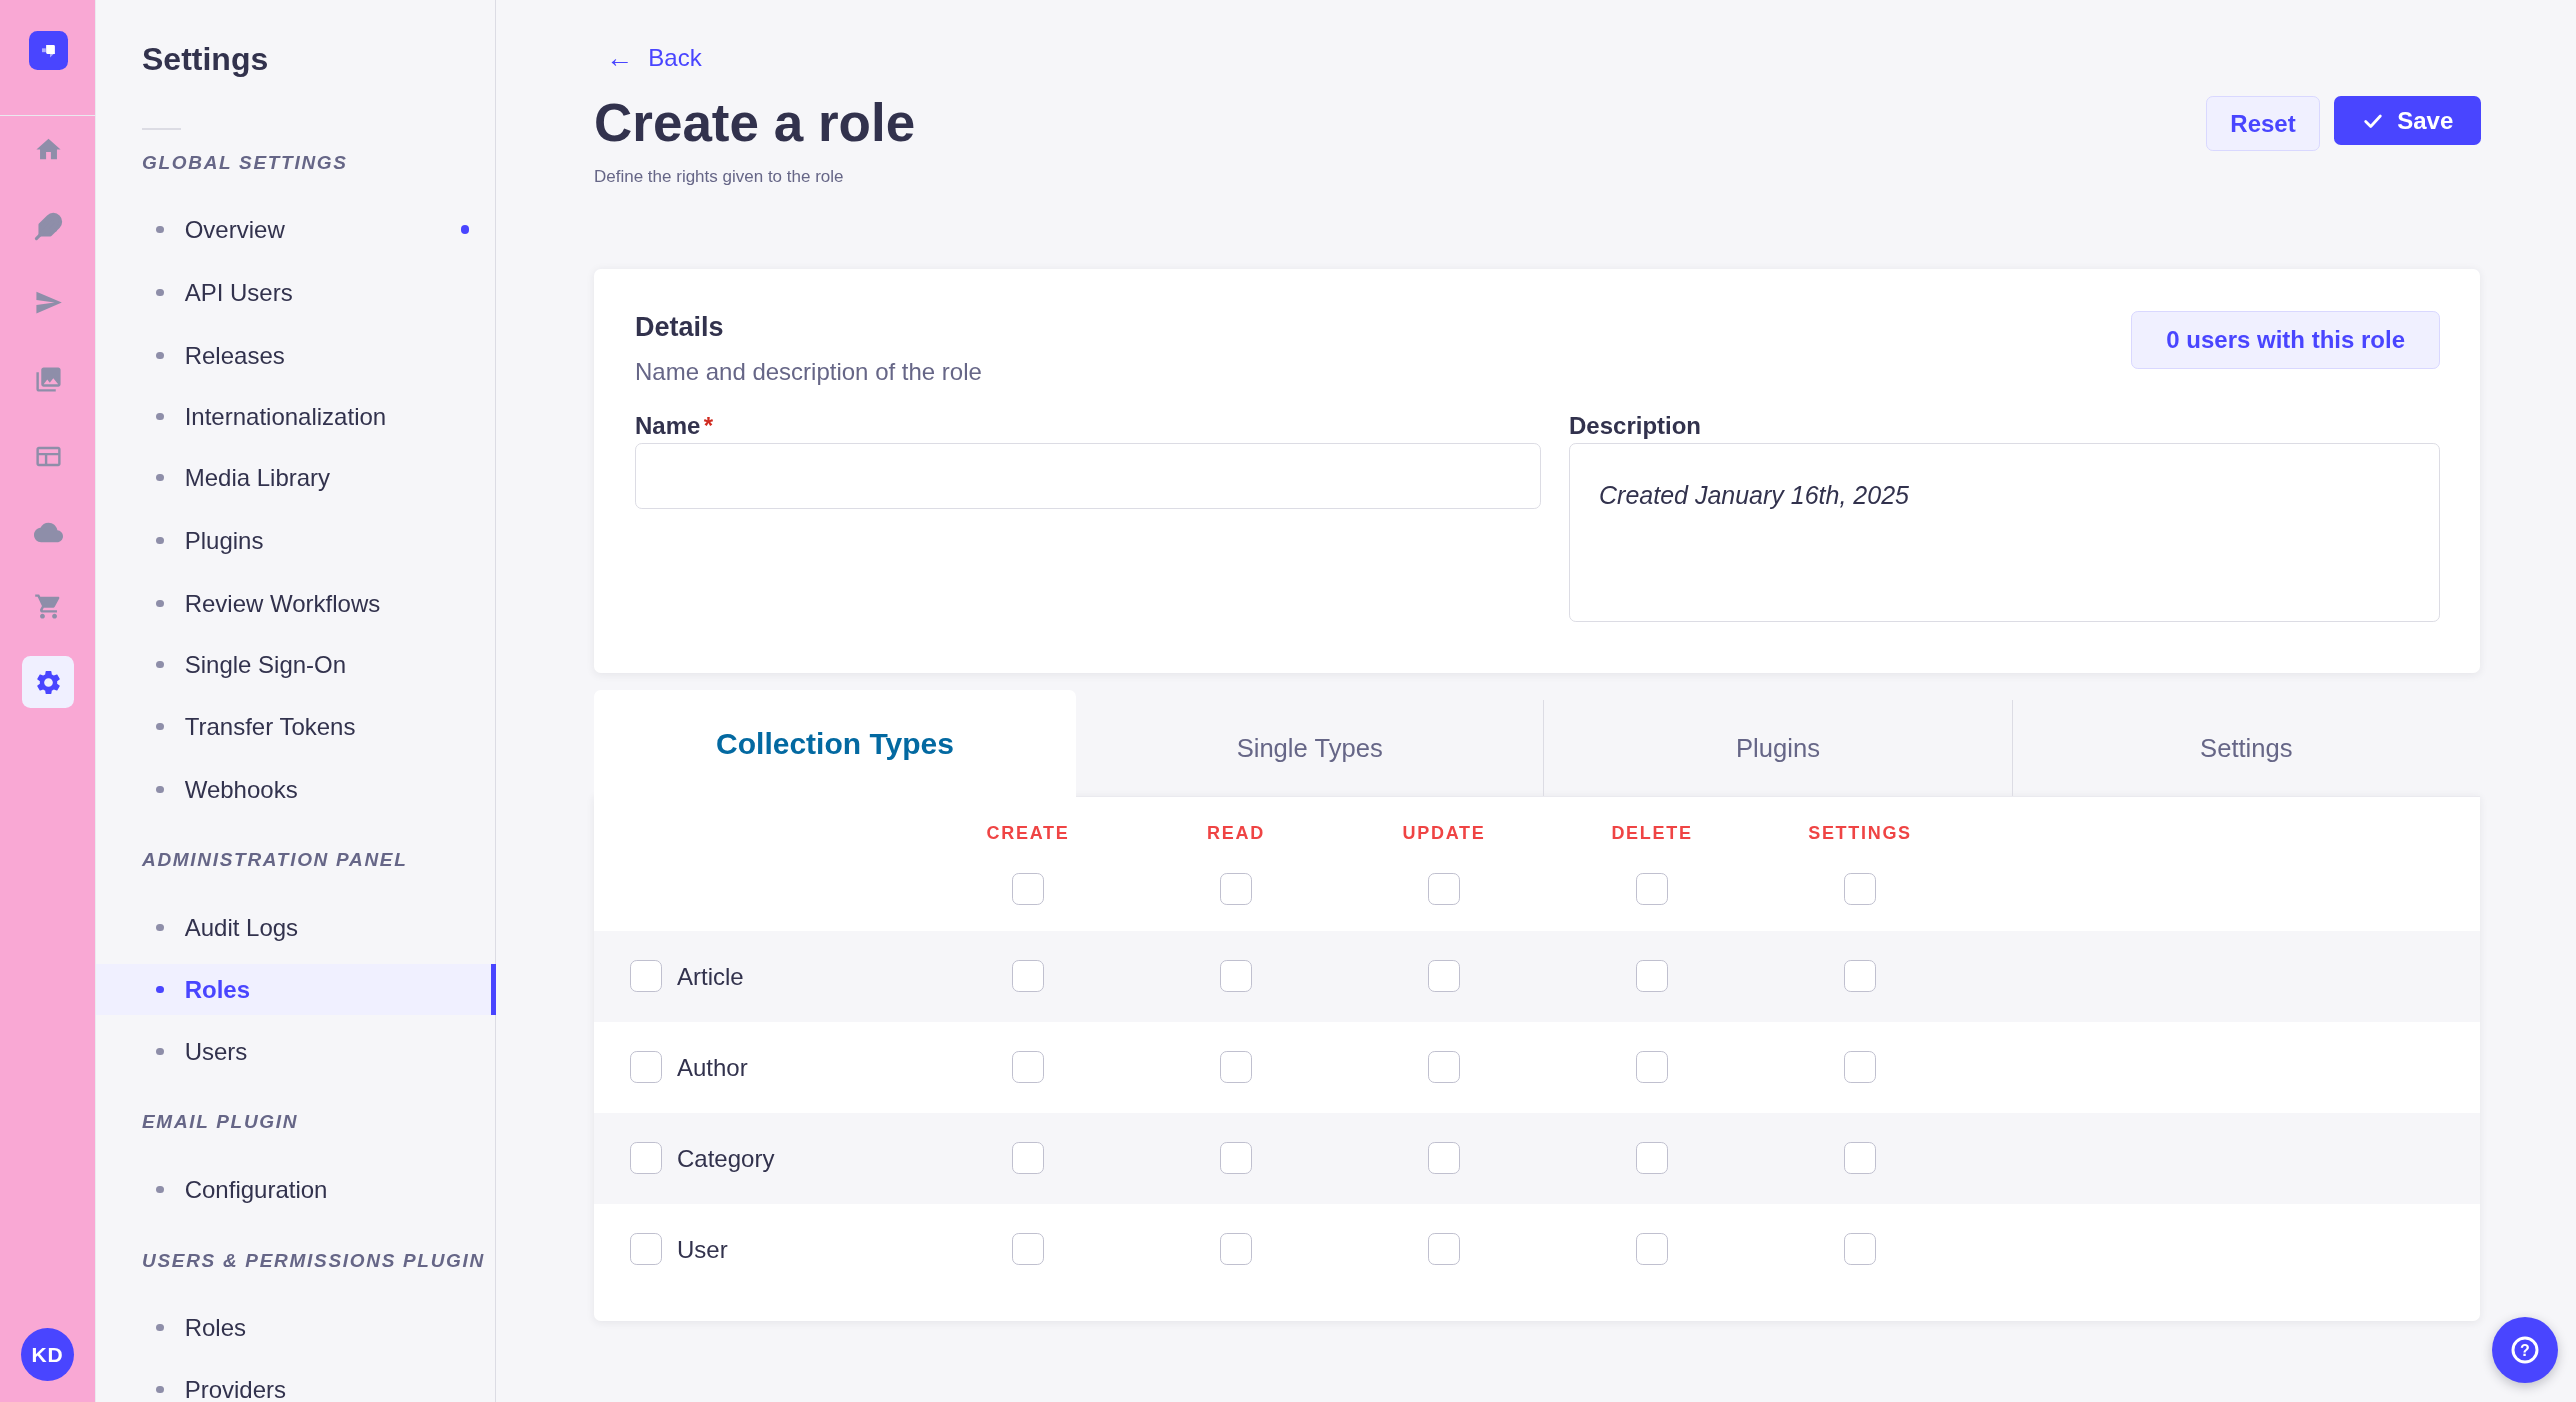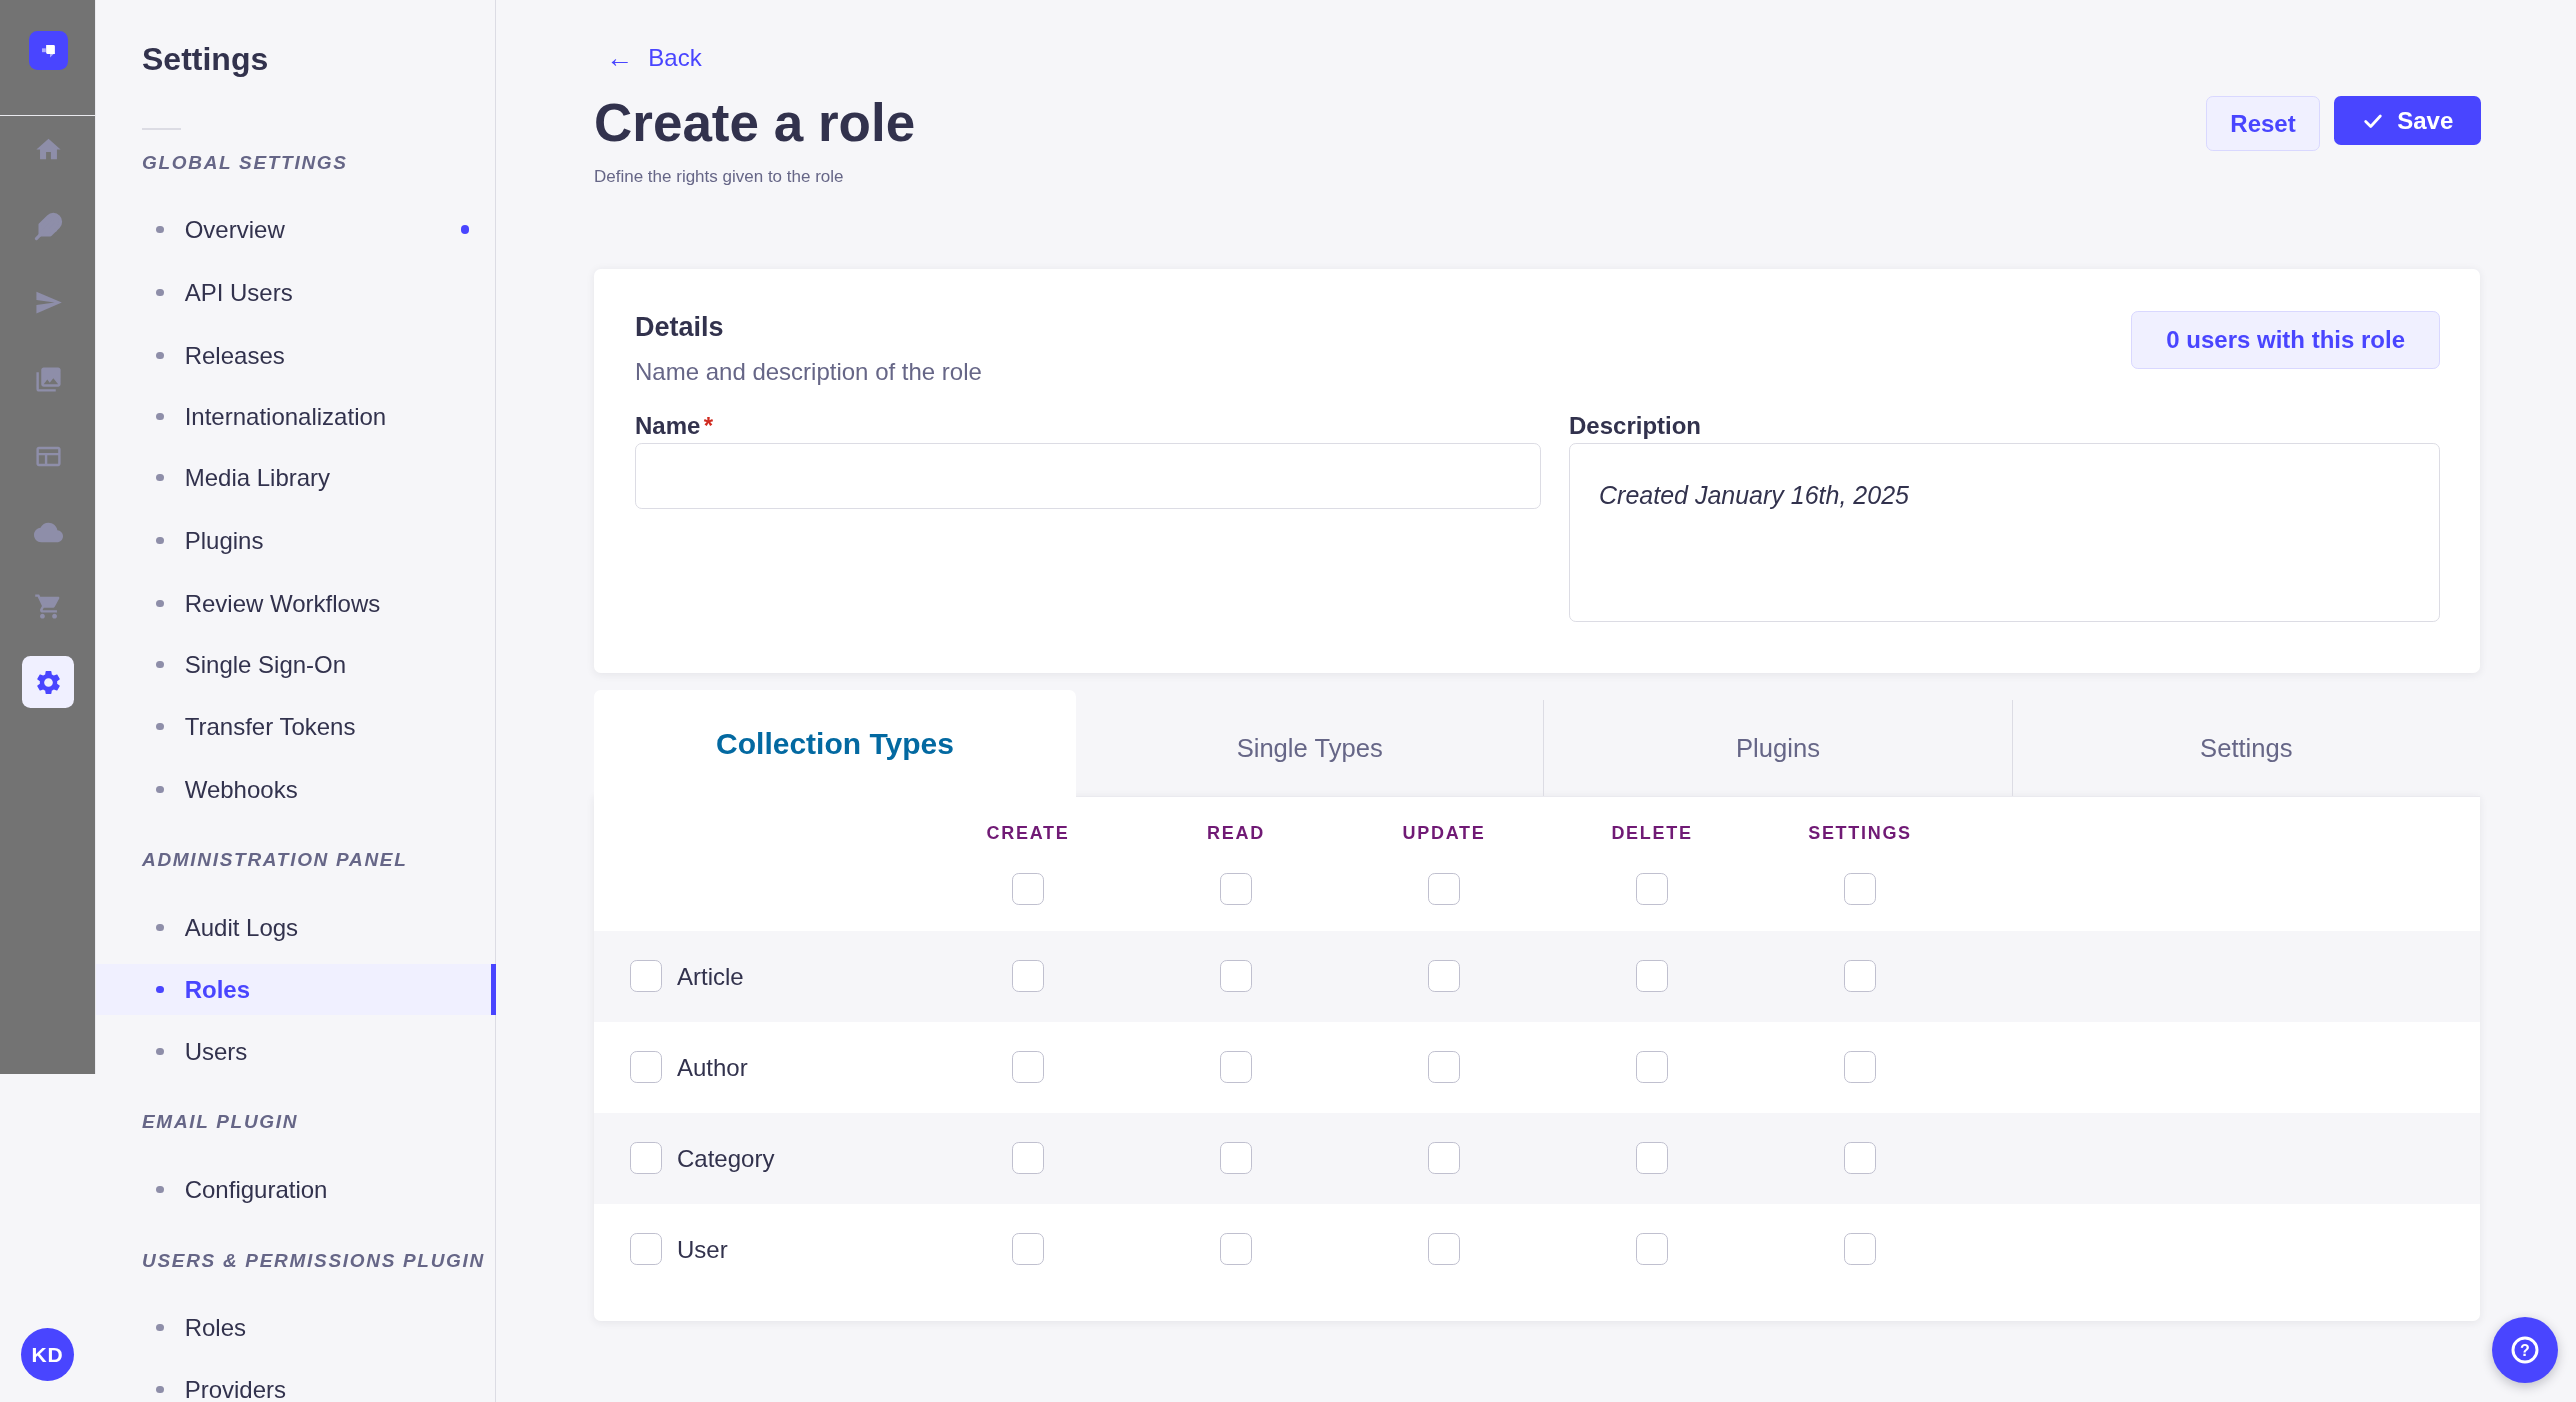--- a/index.html
+++ b/index.html
@@ -1,20 +1,20 @@
 <!DOCTYPE html>
 <html style="font-size:13.6px"><head>
 <meta charset="utf-8">
 <style>
   * { margin:0; padding:0; box-sizing:border-box; }
   html,body { width:2576px; height:1402px; overflow:hidden; }
   body { font-family:"Liberation Sans", sans-serif; background:#F6F6F9; color:#32324D; position:relative; }
 
   
-  .rail { position:absolute; left:0; top:0; width:96px; height:1074px; background:#737373; border-right:0.9px solid #EAEAEF; }
+  .rail { position:absolute; left:0; top:0; width:96px; height:1402px; background:#f9a8d4; border-right:0.9px solid #EAEAEF; }
   .rail-divider { position:absolute; left:0; top:115px; width:96px; height:0.9px; background:#EAEAEF; }
   .logo { position:absolute; left:29px; top:31px; width:39px; height:39px; background:#4945FF; border-radius:8.5px; display:flex; align-items:center; justify-content:center; cursor:pointer; }
   .rail-icon { position:absolute; left:31px; width:35px; height:35px; display:flex; align-items:center; justify-content:center; cursor:pointer; }
   .rail-icon svg { width:29px; height:29px; }
   .rail-active-bg { position:absolute; left:22px; top:656px; width:52px; height:52px; background:#F0F0FF; border-radius:8.5px; display:flex; align-items:center; justify-content:center; cursor:pointer; }
   .rail-active-bg svg { width:29px; height:29px; }
   .avatar { position:absolute; left:21px; top:1328px; width:53px; height:53px; border-radius:50%; background:#4945FF; color:#FFFFFF; font-size:21px; font-weight:600; display:flex; align-items:center; justify-content:center; cursor:pointer; letter-spacing:0.9px; }
 
   
   .sidebar { position:absolute; left:96px; top:0; width:400px; height:1402px; background:#F6F6F9; border-right:0.9px solid #DCDCE4; }
@@ -51,21 +51,21 @@
   .text-input { position:absolute; left:41px; top:174px; width:906px; height:66px; background:#FFFFFF; border:0.9px solid #DCDCE4; border-radius:6.8px; font-size:24px; color:#32324D; padding:0 27px; outline:none; font-family:"Liberation Sans", sans-serif; }
   .textarea { position:absolute; left:975px; top:174px; width:871px; height:179px; background:#FFFFFF; border:0.9px solid #DCDCE4; border-radius:6.8px; font-size:25px; color:#32324D; padding:34px 29px; outline:none; resize:none; font-family:"Liberation Sans", sans-serif; line-height:1.4;font-style:italic; }
 
   
   .tab-active { position:absolute; left:97px; top:690px; width:482px; height:107px; background:#FFFFFF; border-radius:6.8px 6.8px 0 0; display:flex; align-items:center; justify-content:center; font-size:30px; font-weight:600; color:#0369a1; cursor:pointer; z-index:3; }
   .tab-strip { position:absolute; left:579px; top:700px; width:1404px; height:97px; border-bottom:0.9px solid #EAEAEF; border-radius:0 6.8px 0 0; display:flex; z-index:2; }
   .tab { flex:1 1 0; display:flex; align-items:center; justify-content:center; font-size:25.6px; color:#666687; cursor:pointer; }
   .tab + .tab { border-left:0.9px solid #DCDCE4; }
 
   .perm-card { left:97px; top:796px; width:1886px; height:525px; border-radius:0 0 6.8px 6.8px; box-shadow:0 1.7px 8.5px rgba(33,33,52,0.08); }
-  .col-header { position:absolute; top:27px; transform:translateX(-50%); font-size:18px; font-weight:700; letter-spacing:1.7px; color:#701a75; }
+  .col-header { position:absolute; top:27px; transform:translateX(-50%); font-size:18px; font-weight:700; letter-spacing:1.7px; color:#ef4444; }
   .checkbox { position:absolute; width:32px; height:32px; background:#FFFFFF; border:1.7px solid #C0C0CF; border-radius:6.8px; cursor:pointer; }
   .perm-row { position:absolute; left:0; width:1886px; height:91px; }
   .perm-row.odd { background:#F6F6F9; }
   .row-label { position:absolute; left:83px; top:0; height:91px; display:flex; align-items:center; font-size:24px; color:#32324D; }
 
   .help-fab { position:absolute; left:2492px; top:1317px; width:66px; height:66px; border-radius:50%; background:#4945FF; display:flex; align-items:center; justify-content:center; cursor:pointer; box-shadow:0 3.4px 10.2px rgba(33,33,52,0.25); }
 </style>
 </head>
 <body>
 

